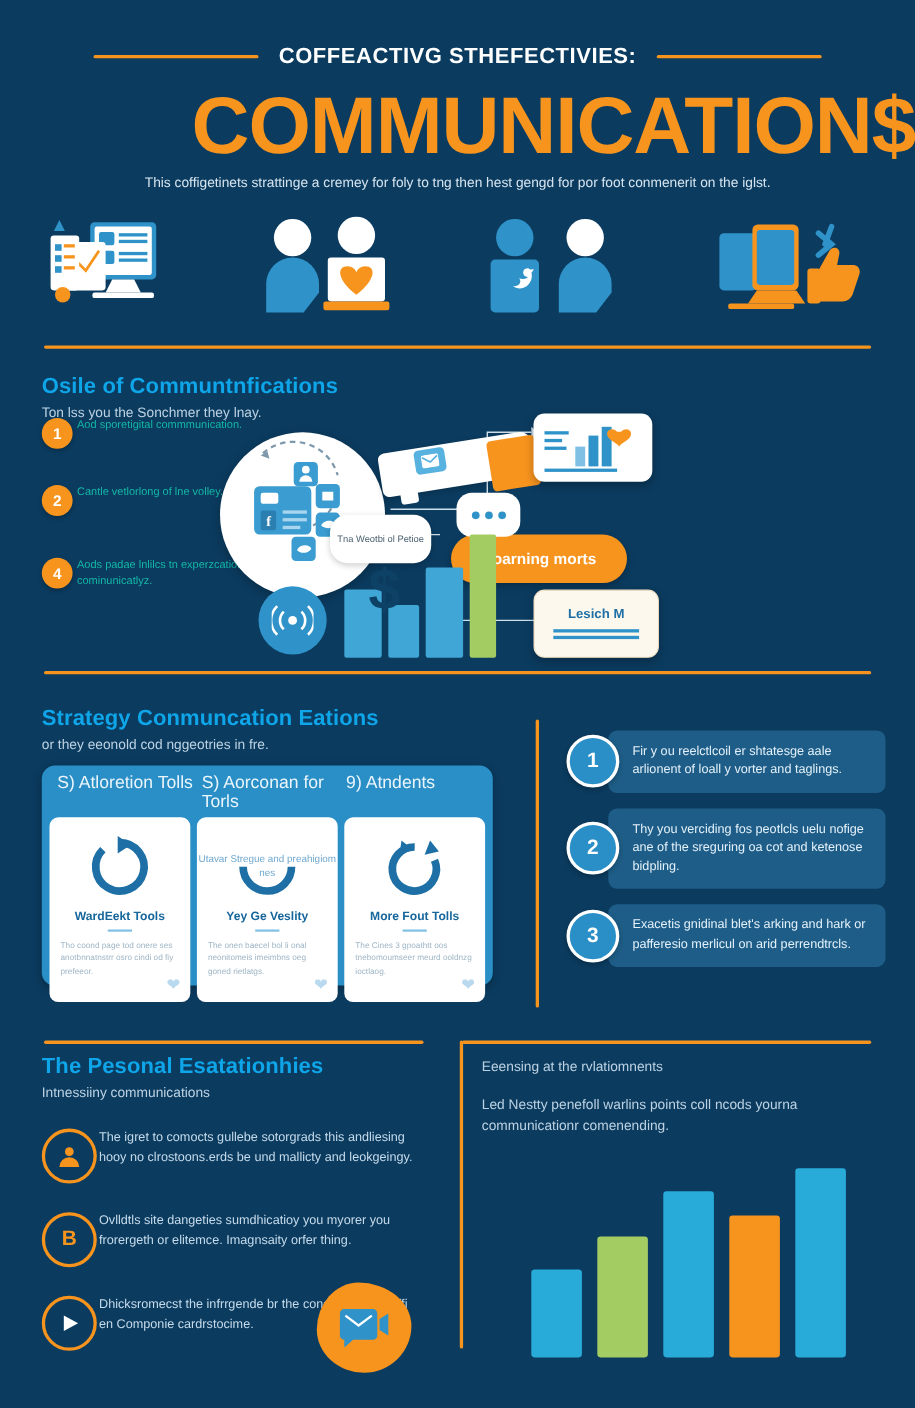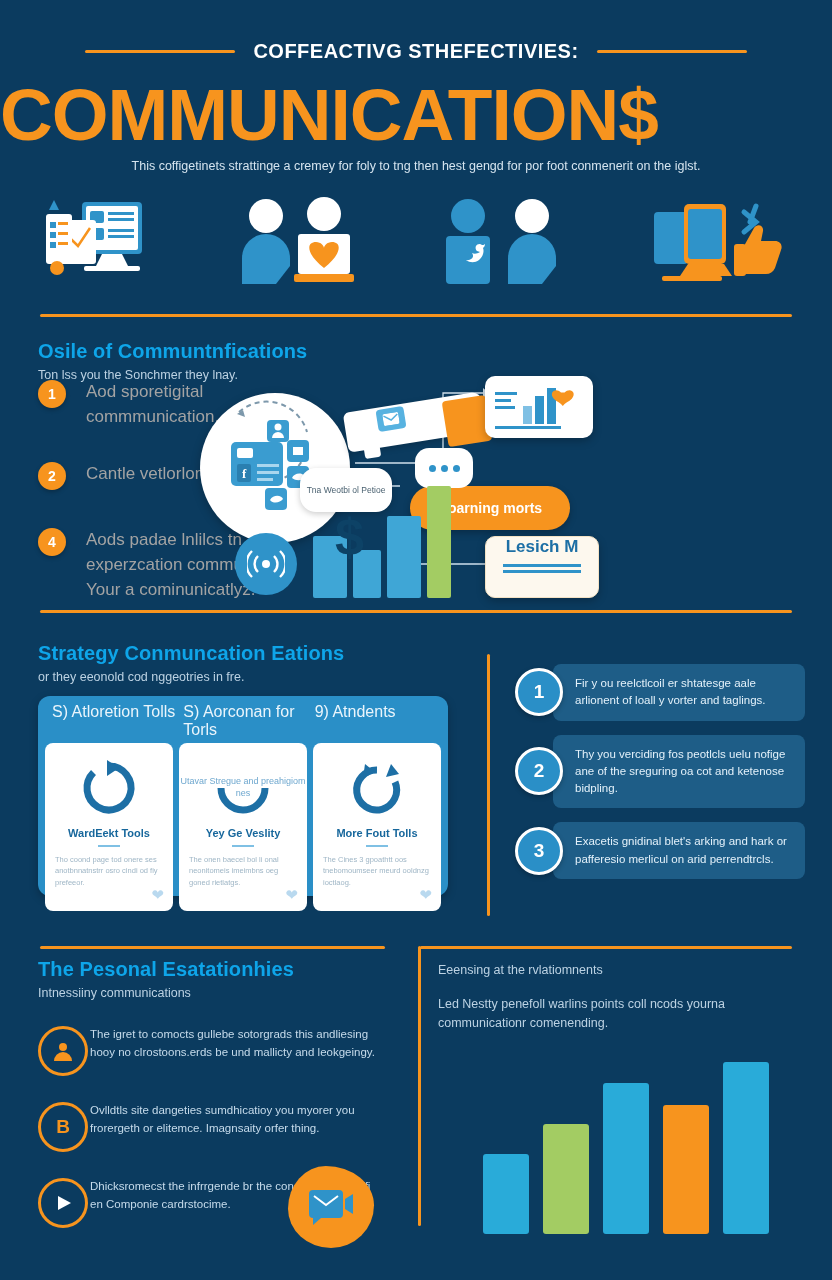--- a/index.html
+++ b/index.html
@@ -14,21 +14,21 @@
 
   
   .header{position:absolute;left:0;top:0;width:832px;height:300px;}
   .kicker-row{position:absolute;top:40px;left:0;width:832px;display:flex;align-items:center;justify-content:center;gap:18px;}
   .kicker-rule{width:150px;height:3px;background:#f7941e;border-radius:2px;}
   .kicker{
     color:#ffffff;font-size:20px;font-weight:bold;letter-spacing:.5px;
     text-align:left;white-space:nowrap;
   }
   .bigtitle{
-    position:absolute;top:78px;left:0;width:832px;text-align:left;
+    position:absolute;top:78px;left:0;width:832px;text-align:right;
     color:#f7941e;font-size:73px;font-weight:bold;letter-spacing:-1px;line-height:1;
   }
   .lede{
     position:absolute;top:158px;left:50px;width:732px;text-align:center;
     color:#d5e4ef;font-size:12.5px;line-height:1.4;
   }
 
   
   .iconstrip{position:absolute;top:196px;left:0;width:832px;height:92px;}
   .ic{position:absolute;}
@@ -41,21 +41,21 @@
   .sec-h{color:#0ea5e9;font-size:20px;font-weight:bold;letter-spacing:.1px;}
   .sec-sub{color:#bcd2e3;font-size:12.5px;margin-top:5px;}
 
   .numlist{position:absolute;left:38px;top:62px;width:280px;}
   .numrow{display:flex;align-items:flex-start;margin-bottom:33px;}
   .numbadge{
     width:28px;height:28px;border-radius:50%;background:#f7941e;color:#fff;
     font-size:14px;font-weight:bold;display:flex;align-items:center;justify-content:center;
     flex:0 0 28px;box-shadow:0 2px 4px rgba(0,0,0,.25);
   }
-  .numtxt{margin-left:20px;color:#a3a3a3;font-size:17px;line-height:1.45;}
+  .numtxt{margin-left:4px;color:#14b8a6;font-size:10px;line-height:1.45;}
 
   
   .illu{position:absolute;left:195px;top:50px;width:620px;height:235px;}
   .whitecircle{
     position:absolute;left:5px;top:25px;width:150px;height:150px;border-radius:50%;
     background:#ffffff;box-shadow:0 3px 10px rgba(0,0,0,.25);
   }
   .arrowring{position:absolute;left:24px;top:20px;width:106px;height:110px;}
 
   .megaphone{position:absolute;left:150px;top:20px;width:180px;height:72px;}
@@ -67,21 +67,21 @@
   .pill{
     position:absolute;left:215px;top:118px;width:160px;height:44px;border-radius:22px;
     background:#f7941e;color:#ffffff;font-size:14px;font-weight:bold;
     display:flex;align-items:center;justify-content:center;box-shadow:0 3px 7px rgba(0,0,0,.25);
   }
   .callout{
     position:absolute;background:#ffffff;border-radius:10px;box-shadow:0 3px 8px rgba(0,0,0,.25);
   }
   .callout.c1{left:290px;top:8px;width:108px;height:62px;}
   .callout.c2{left:290px;top:168px;width:112px;height:60px;background:#fdf8ee;border:1px solid #f3e2c4;}
-  .callout-lbl{color:#1d6fa5;font-size:17px;font-weight:bold;text-align:center;}
+  .callout-lbl{color:#1d6fa5;font-size:12px;font-weight:bold;text-align:center;padding-top:14px;}
   .bubblebox{
     position:absolute;left:105px;top:100px;width:92px;height:44px;background:#ffffff;border-radius:16px;
     box-shadow:0 2px 6px rgba(0,0,0,.2);display:flex;align-items:center;justify-content:center;text-align:center;
   }
   .bubblebox span{color:#4a6170;font-size:8.5px;line-height:1.25;}
   .speech{
     position:absolute;left:220px;top:80px;width:58px;height:40px;background:#ffffff;border-radius:14px;
     display:flex;align-items:center;justify-content:center;gap:5px;
   }
   .speech i{width:7px;height:7px;border-radius:50%;background:#2f93c9;display:block;}

